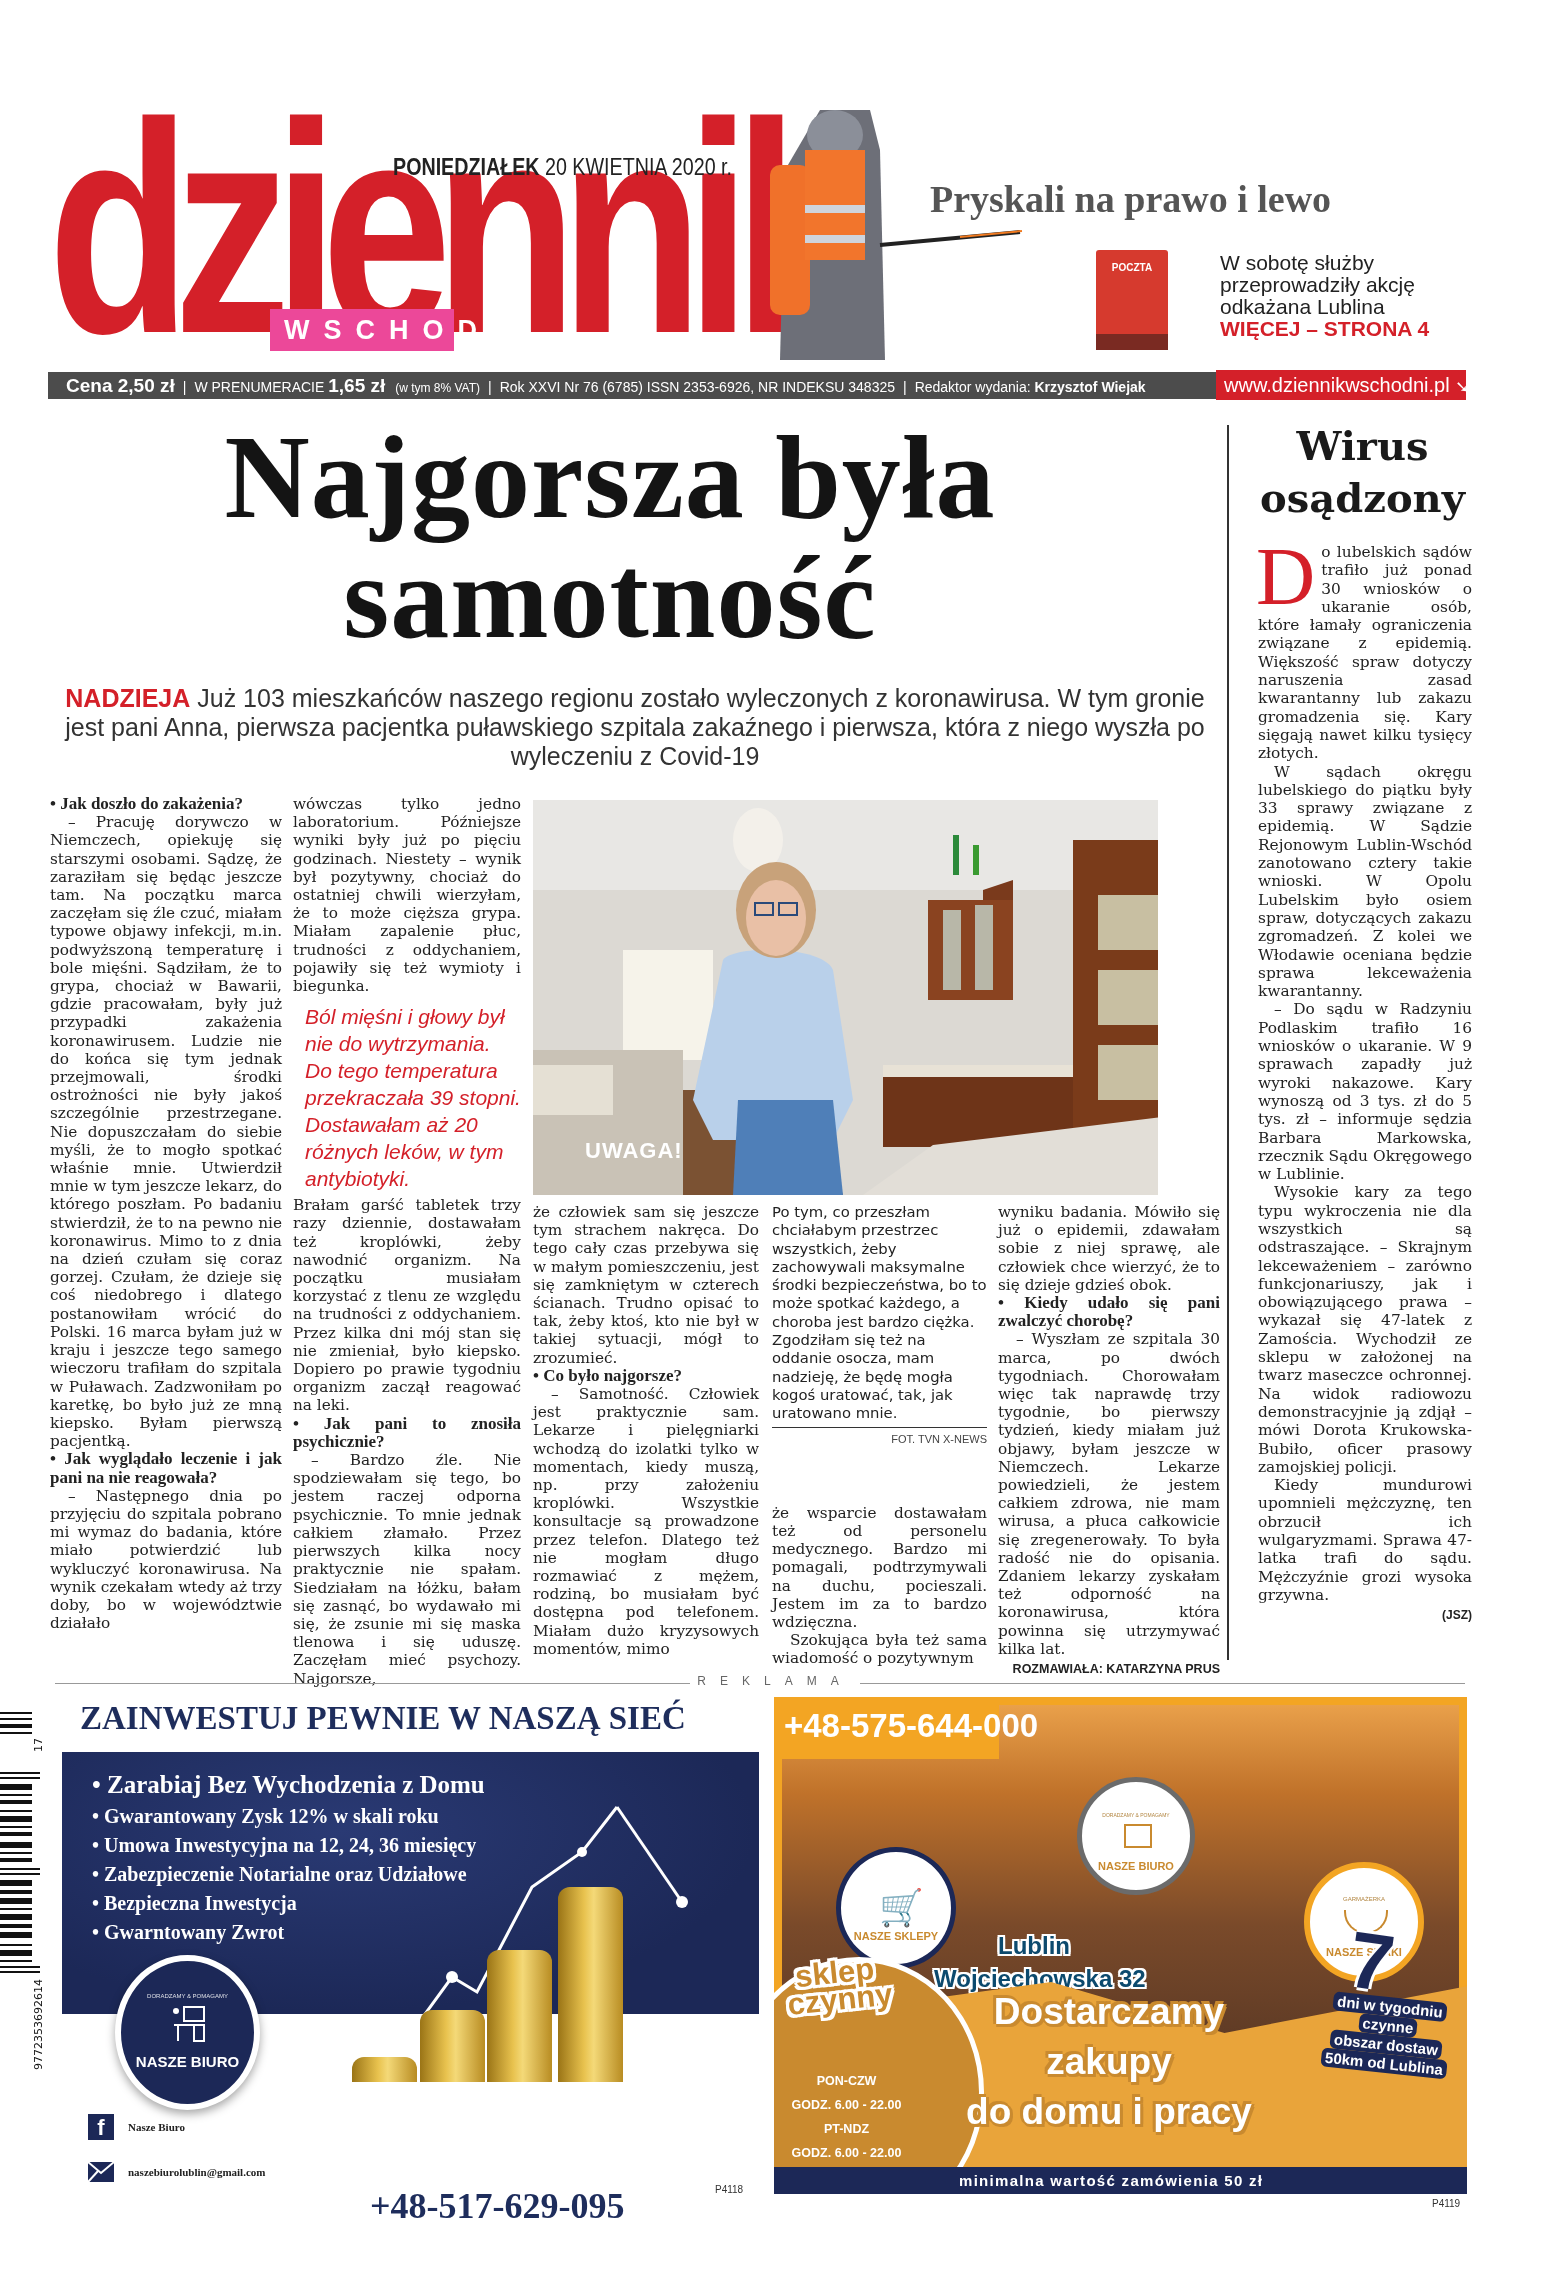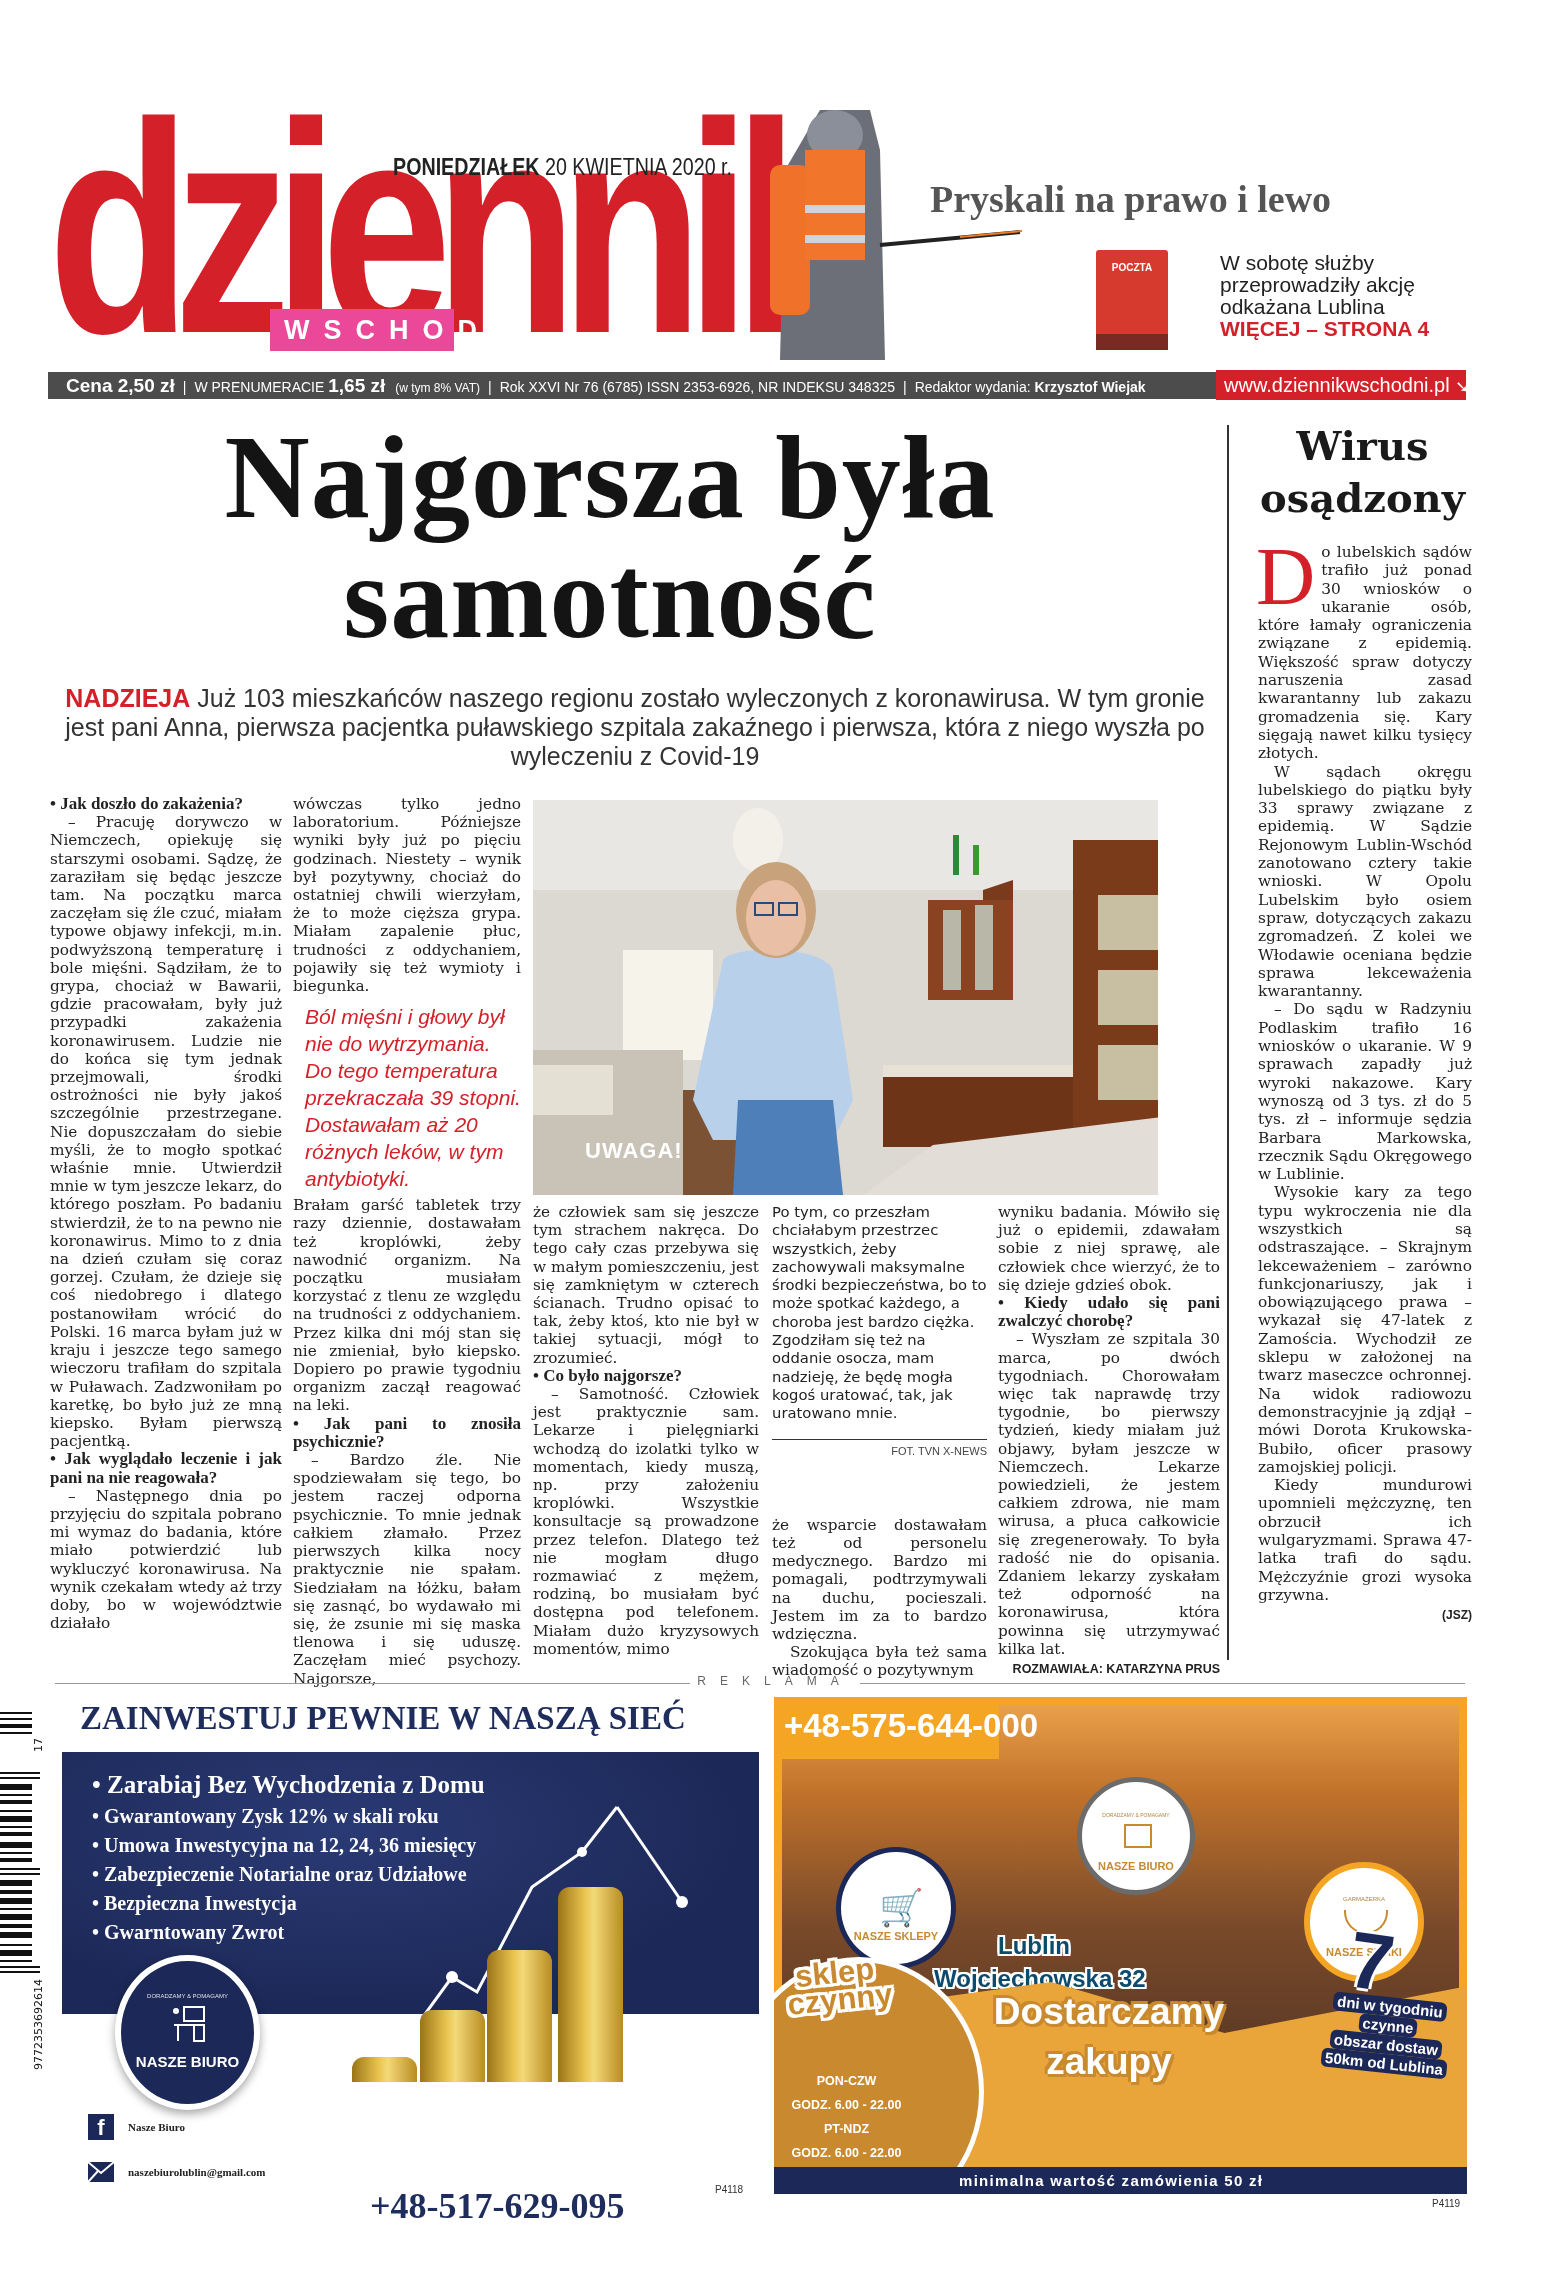--- a/index.html
+++ b/index.html
@@ -29,21 +29,21 @@
   .standfirst .kicker { color: #d42029; font-weight: 700; }
 
   
   .col { position: absolute; font-family: "DejaVu Serif", serif; font-size: 15.3px; line-height: 18.2px; color: #222; text-align: justify; hyphens: manual; }
   .col p { text-indent: 18px; }
   .col .q { font-weight: 700; text-indent: 0; font-family: "Liberation Serif", serif; font-size: 17px; }
   .col .q::before { content: "• "; }
   .pull { font-family: "Liberation Sans", sans-serif; font-style: italic; font-size: 21px; line-height: 27px; color: #d42029; margin: 8px 0 4px 12px; position: relative; text-align: left; }
   .pull-mark { position: absolute; left: -14px; top: 2px; font-family: "Liberation Serif", serif; font-size: 120px; line-height: 100px; color: #cfcfcf; z-index: -1; font-weight: 700; }
   .sans-block { font-family: "DejaVu Sans", sans-serif; font-size: 14.8px; line-height: 18.3px; text-align: left; }
-  .photo-credit { border-top: 1px solid #333; margin-top: 16px; padding-top: 2px; text-align: right; font-family: "Liberation Sans", sans-serif; font-size: 11px; color: #444; }
+  .photo-credit { border-top: 1px solid #333; margin-top: 4px; padding-top: 2px; text-align: right; font-family: "Liberation Sans", sans-serif; font-size: 11px; color: #444; }
   .byline { text-align: right; font-family: "Liberation Sans", sans-serif; font-weight: 700; font-size: 12.5px; margin-top: 2px; }
 
   .photo { position: absolute; left: 533px; top: 800px; width: 625px; height: 395px; overflow: hidden; background: #d8d4cc; }
 
   
   .vline { position: absolute; left: 1227px; top: 425px; width: 1.5px; height: 1235px; background: #333; }
   .side-title { position: absolute; left: 1245px; top: 420px; width: 235px; text-align: center; font-family: "DejaVu Serif", serif; font-weight: 700; font-size: 40px; line-height: 52px; color: #1a1a1a; }
   .side-body { position: absolute; left: 1258px; top: 543px; width: 214px; font-family: "DejaVu Serif", serif; font-size: 15.4px; line-height: 14.65px; color: #222; text-align: justify; }
   .side-body p { text-indent: 16px; }
   .dropcap { float: left; font-family: "Liberation Serif", serif; font-size: 82px; line-height: 64px; color: #d42029; margin: 2px 6px 0 -2px; }
@@ -354,20 +354,21 @@
   </div>
   <div class="ad2-hours-text">
     <div>PON-CZW</div>
     <div>GODZ. 6.00 - 22.00</div>
     <div>PT-NDZ</div>
     <div>GODZ. 6.00 - 22.00</div>
   </div>
   <div class="ad2-main">
     <div>Dostarczamy</div>
     <div>zakupy</div>
+    <div>do domu i pracy</div>
   </div>
   <div class="ad2-seven">7</div>
   <div class="ad2-seven-text">
     <span>dni w tygodniu</span><br>
     <span>czynne</span><br>
     <span>obszar dostaw</span><br>
     <span>50km od Lublina</span>
   </div>
   <div class="ad2-min">minimalna wartość zamówienia 50 zł</div>
 </div>

